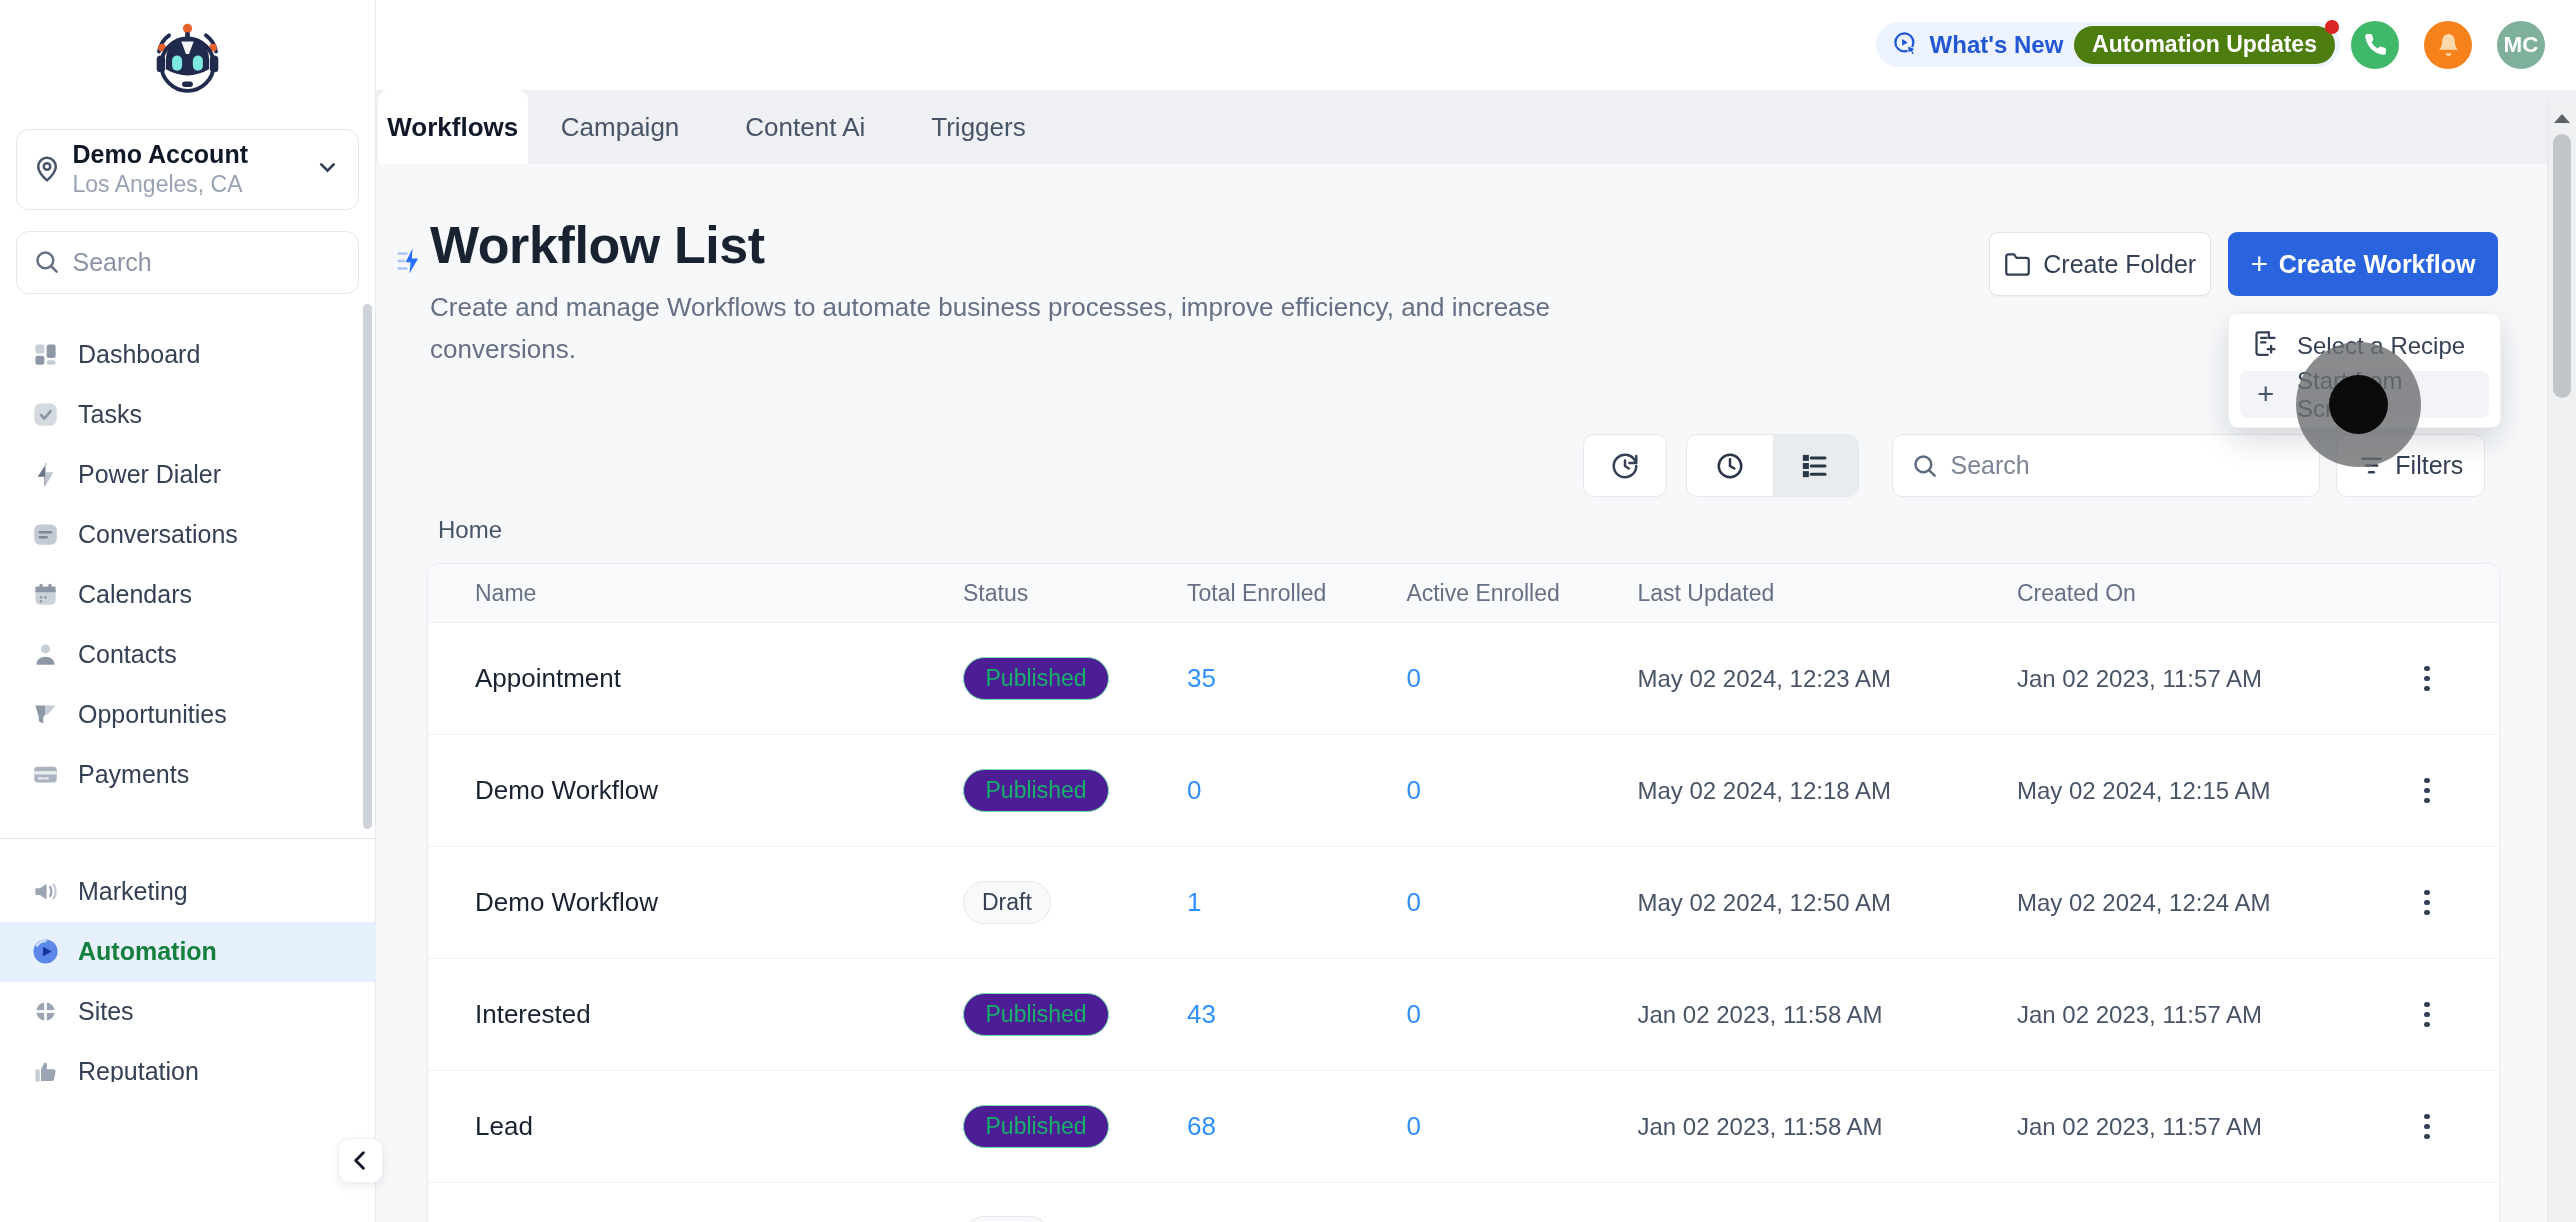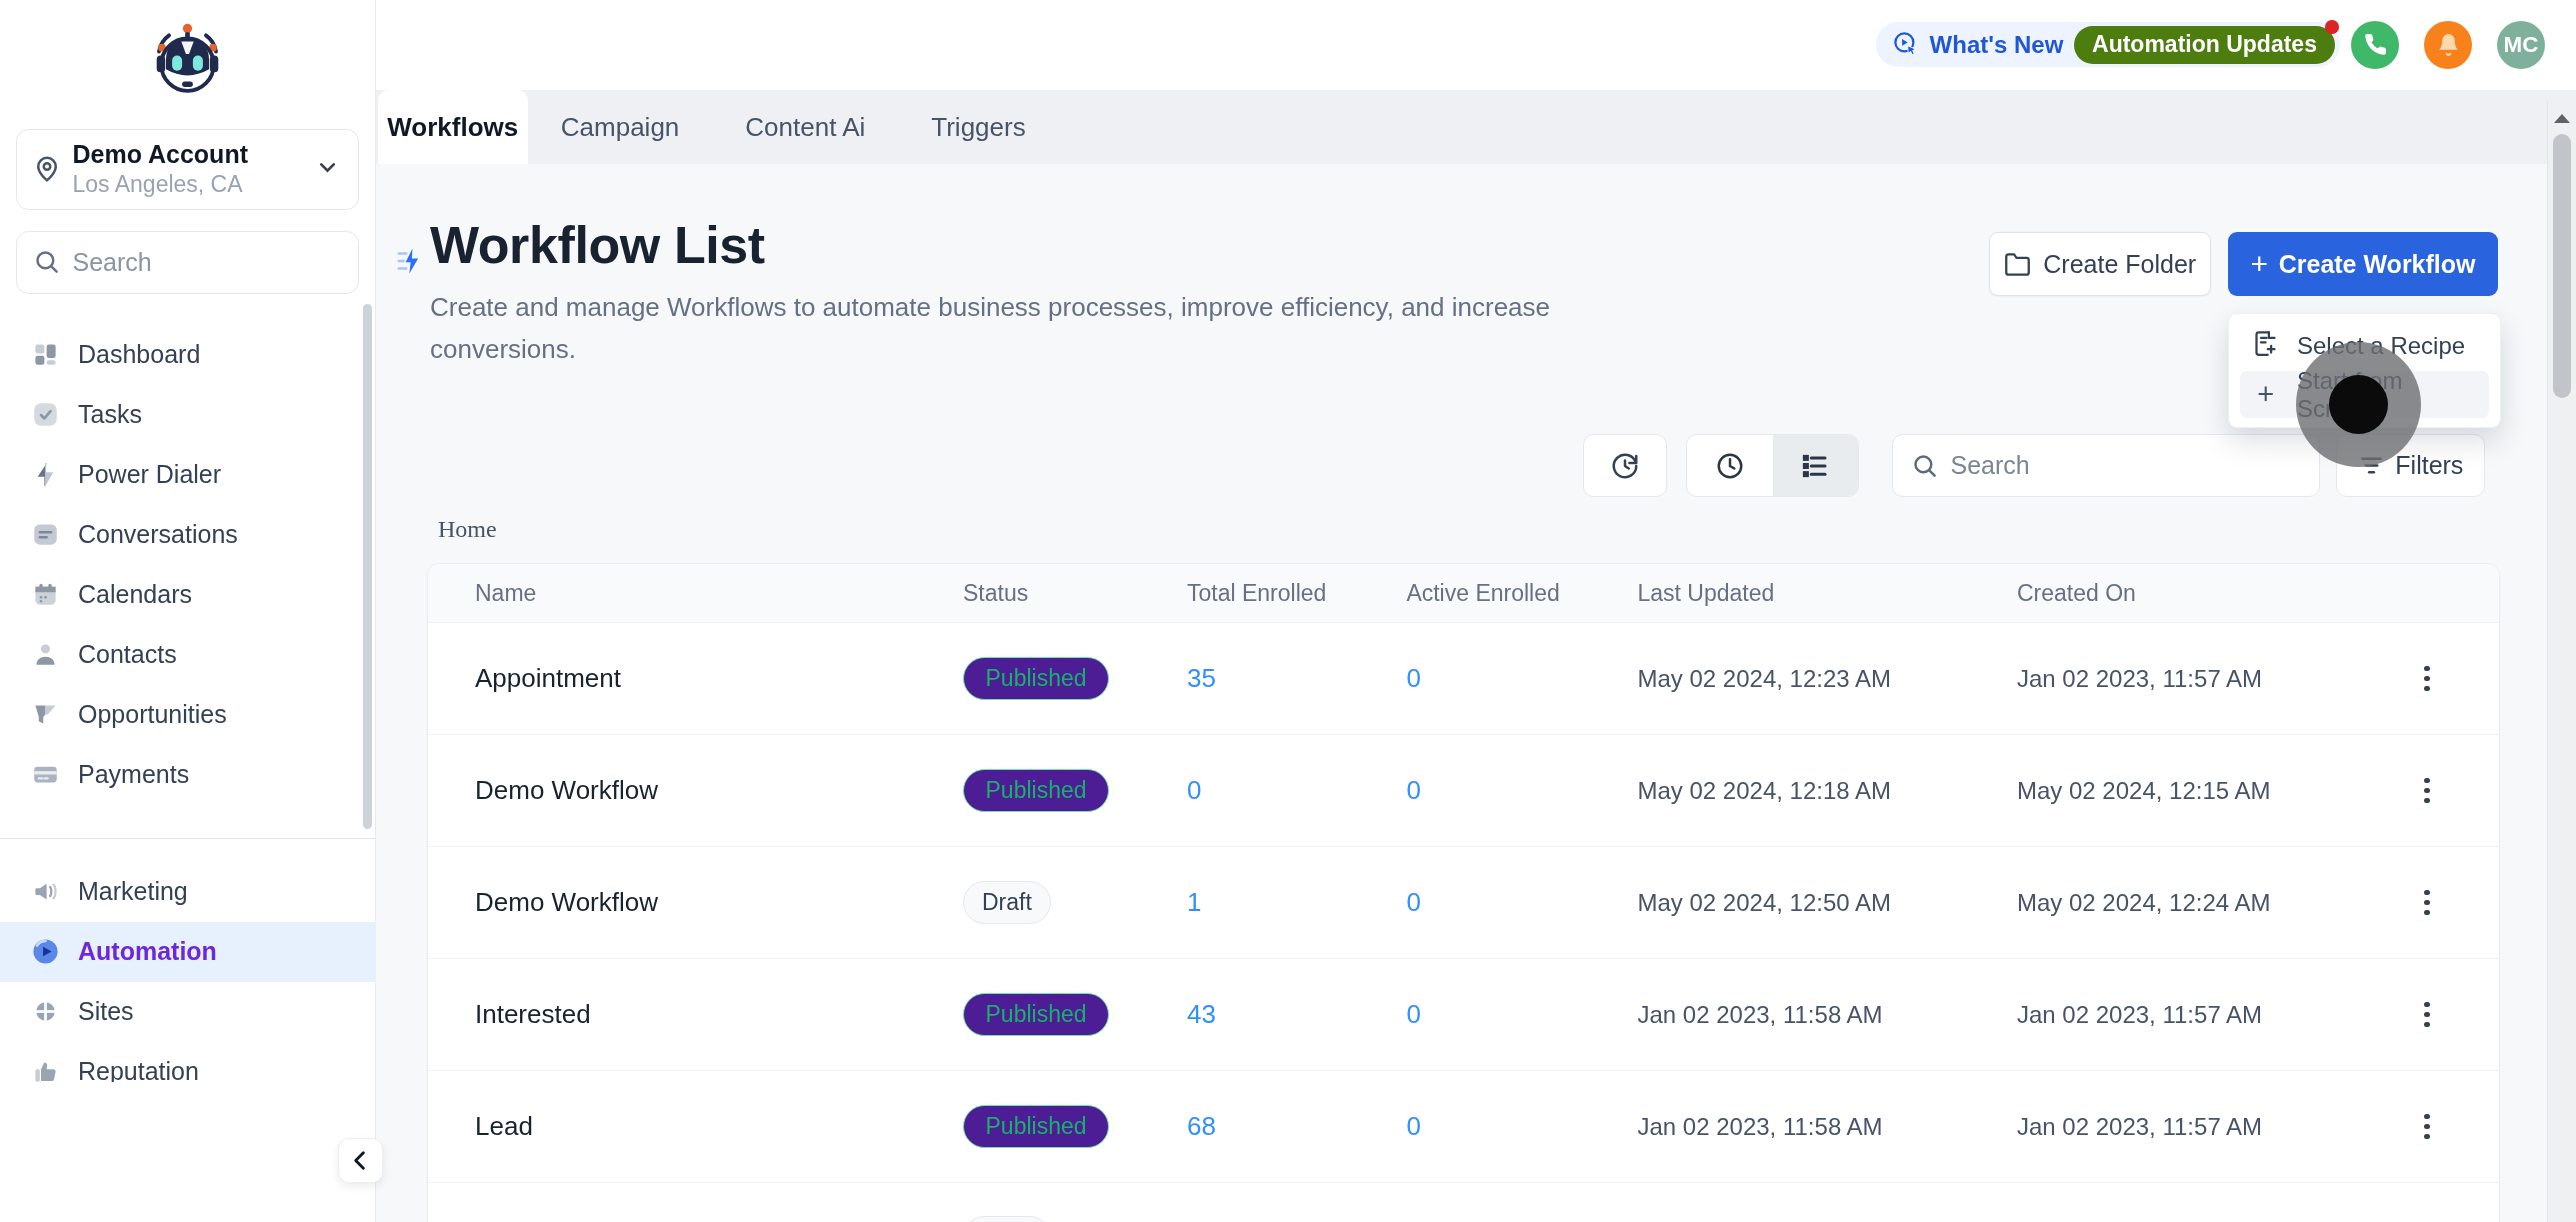--- a/index.html
+++ b/index.html
@@ -15,21 +15,21 @@
   .acct-name { font-size:25px; font-weight:700; color:#101828; line-height:1.25; }
   .acct-loc { font-size:23px; color:#98a2b3; line-height:1.25; }
   .search-box { margin:21.5px 16px 0 16px; height:63px; border:0.9px solid #e4e7ec; border-radius:12.5px; display:flex; align-items:center; padding:0 14.3px 0 16px; background:#fff; }
   .search-box input { border:none; outline:none; flex:1; font-size:25px; color:#344054; margin-left:12.5px; font-family:inherit; background:transparent; }
   .search-box input::placeholder { color:#8a94a6; }
   .nav-scroll { position:absolute; left:0; top:324px; width:376px; height:758px; overflow:hidden; }
   .nav-item { height:60px; display:flex; align-items:center; padding-left:30px; cursor:pointer; }
   .nav-ico { width:30px; height:30px; display:flex; align-items:center; justify-content:center; flex:0 0 30px; }
   .nav-label { margin-left:18px; font-size:25px; color:#344054; }
   .nav-item.active { background:#e7f0fd; }
-  .nav-item.active .nav-label { color:#6d28d9; font-weight:700; }
+  .nav-item.active .nav-label { color:#15803d; font-weight:700; }
   .nav-div { height:0.9px; background:#e4e7ec; margin:34px 0 23px 0; }
   .settings-row { position:absolute; left:0; top:1136px; width:376px; height:59px; display:flex; align-items:center; padding-left:30px; }
   .collapse-btn { position:absolute; left:338px; top:1138px; width:45px; height:45px; background:#fff; border:0.9px solid #eceef2; border-radius:10.7px; box-shadow:0 3.6px 9px rgba(16,24,40,.08); display:flex; align-items:center; justify-content:center; z-index:30; cursor:pointer; }
   .sb-scrollbar { position:absolute; left:363px; top:304px; width:9px; height:525px; background:#ced3d9; border-radius:4.5px; }
 
   
   .topbar { position:absolute; left:376px; top:0; right:0; height:90px; background:#fff; }
   .top-right { position:absolute; right:31px; top:7.2px; height:75px; display:flex; align-items:center; gap:10.7px; }
   .wn-pill { height:45px; border-radius:22.4px; background:#eef4ff; display:flex; align-items:center; padding:0 5.4px 0 16px; gap:10.7px; cursor:pointer; }
   .wn-text { font-size:24px; font-weight:700; color:#2156d4; }
@@ -65,21 +65,21 @@
   .tool-btn { position:absolute; background:#fff; border:0.9px solid #e4e7ec; border-radius:10.7px; display:flex; align-items:center; justify-content:center; cursor:pointer; }
   .tb-history { left:1207px; top:269px; width:84px; height:63px; }
   .tb-seg { left:1310px; top:269px; width:173px; height:63px; padding:0; overflow:hidden; }
   .seg-half { width:50%; height:100%; display:flex; align-items:center; justify-content:center; }
   .seg-half.sel { background:#e9ecef; }
   .tb-search { left:1516px; top:269px; width:428px; height:63px; justify-content:flex-start; padding:0 18px; }
   .tb-search input { border:none; outline:none; flex:1; margin-left:12.5px; font-size:25px; color:#344054; font-family:inherit; background:transparent; }
   .tb-search input::placeholder { color:#7b8594; }
   .tb-filters { left:1960px; top:269px; width:149px; height:63px; gap:10.7px; font-size:25px; color:#344054; font-weight:500; }
 
-  .breadcrumb { position:absolute; left:62px; top:351px; font-size:24px; color:#475467; font-weight:500;font-family:Liberation Serif, serif; }
+  .breadcrumb { position:absolute; left:62px; top:351px; font-size:24px; color:#475467; font-weight:500; }
 
   
   .card { position:absolute; left:51px; top:398px; width:2073px; height:725px; background:#fff; border:0.9px solid #e9edf2; border-radius:12.5px; box-shadow:0 0.9px 1.8px rgba(16,24,40,.04); overflow:hidden; }
   .trow { display:grid; grid-template-columns:517px 224px 215px 224px 380px 385px 1fr; align-items:center; }
   .thead { height:59px; background:#f9fafb; border-bottom:0.9px solid #eef2f6; }
   .thead div { font-size:23px; color:#667085; font-weight:500; }
   .tbody-row { height:112px; border-bottom:0.9px solid #eef2f6; background:#fff; }
   .c-name { padding-left:47px; }
   .c-status { padding-left:18px; }
   .c-total { padding-left:18px; }

